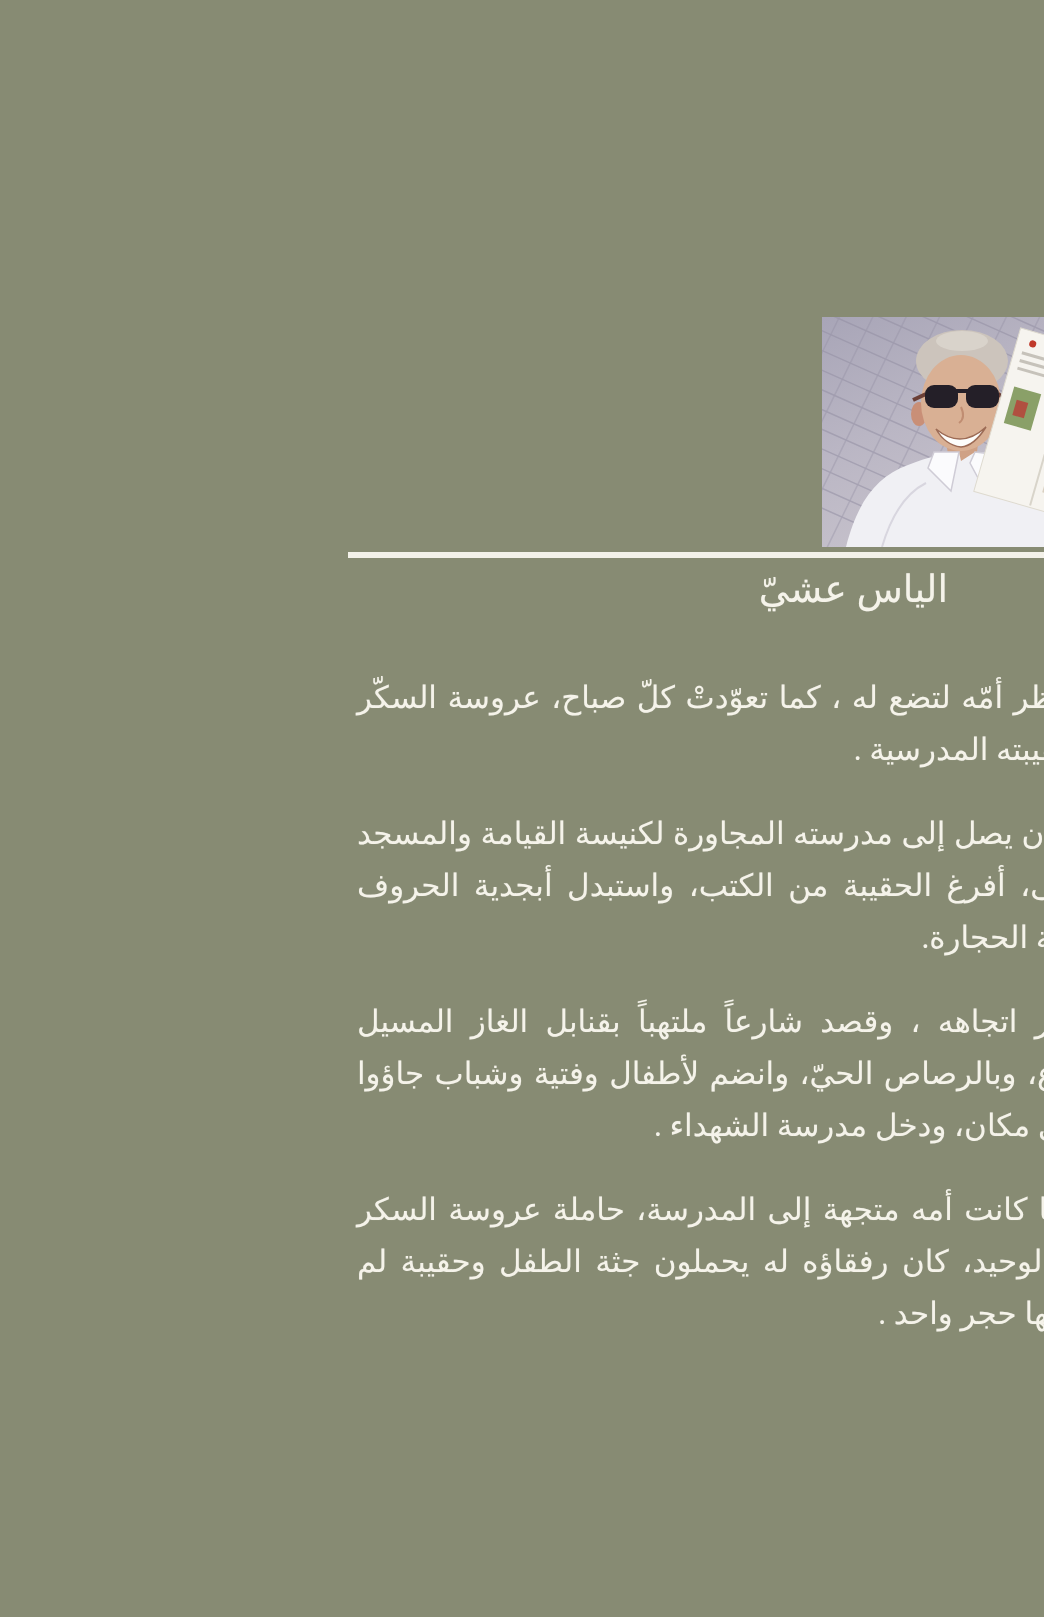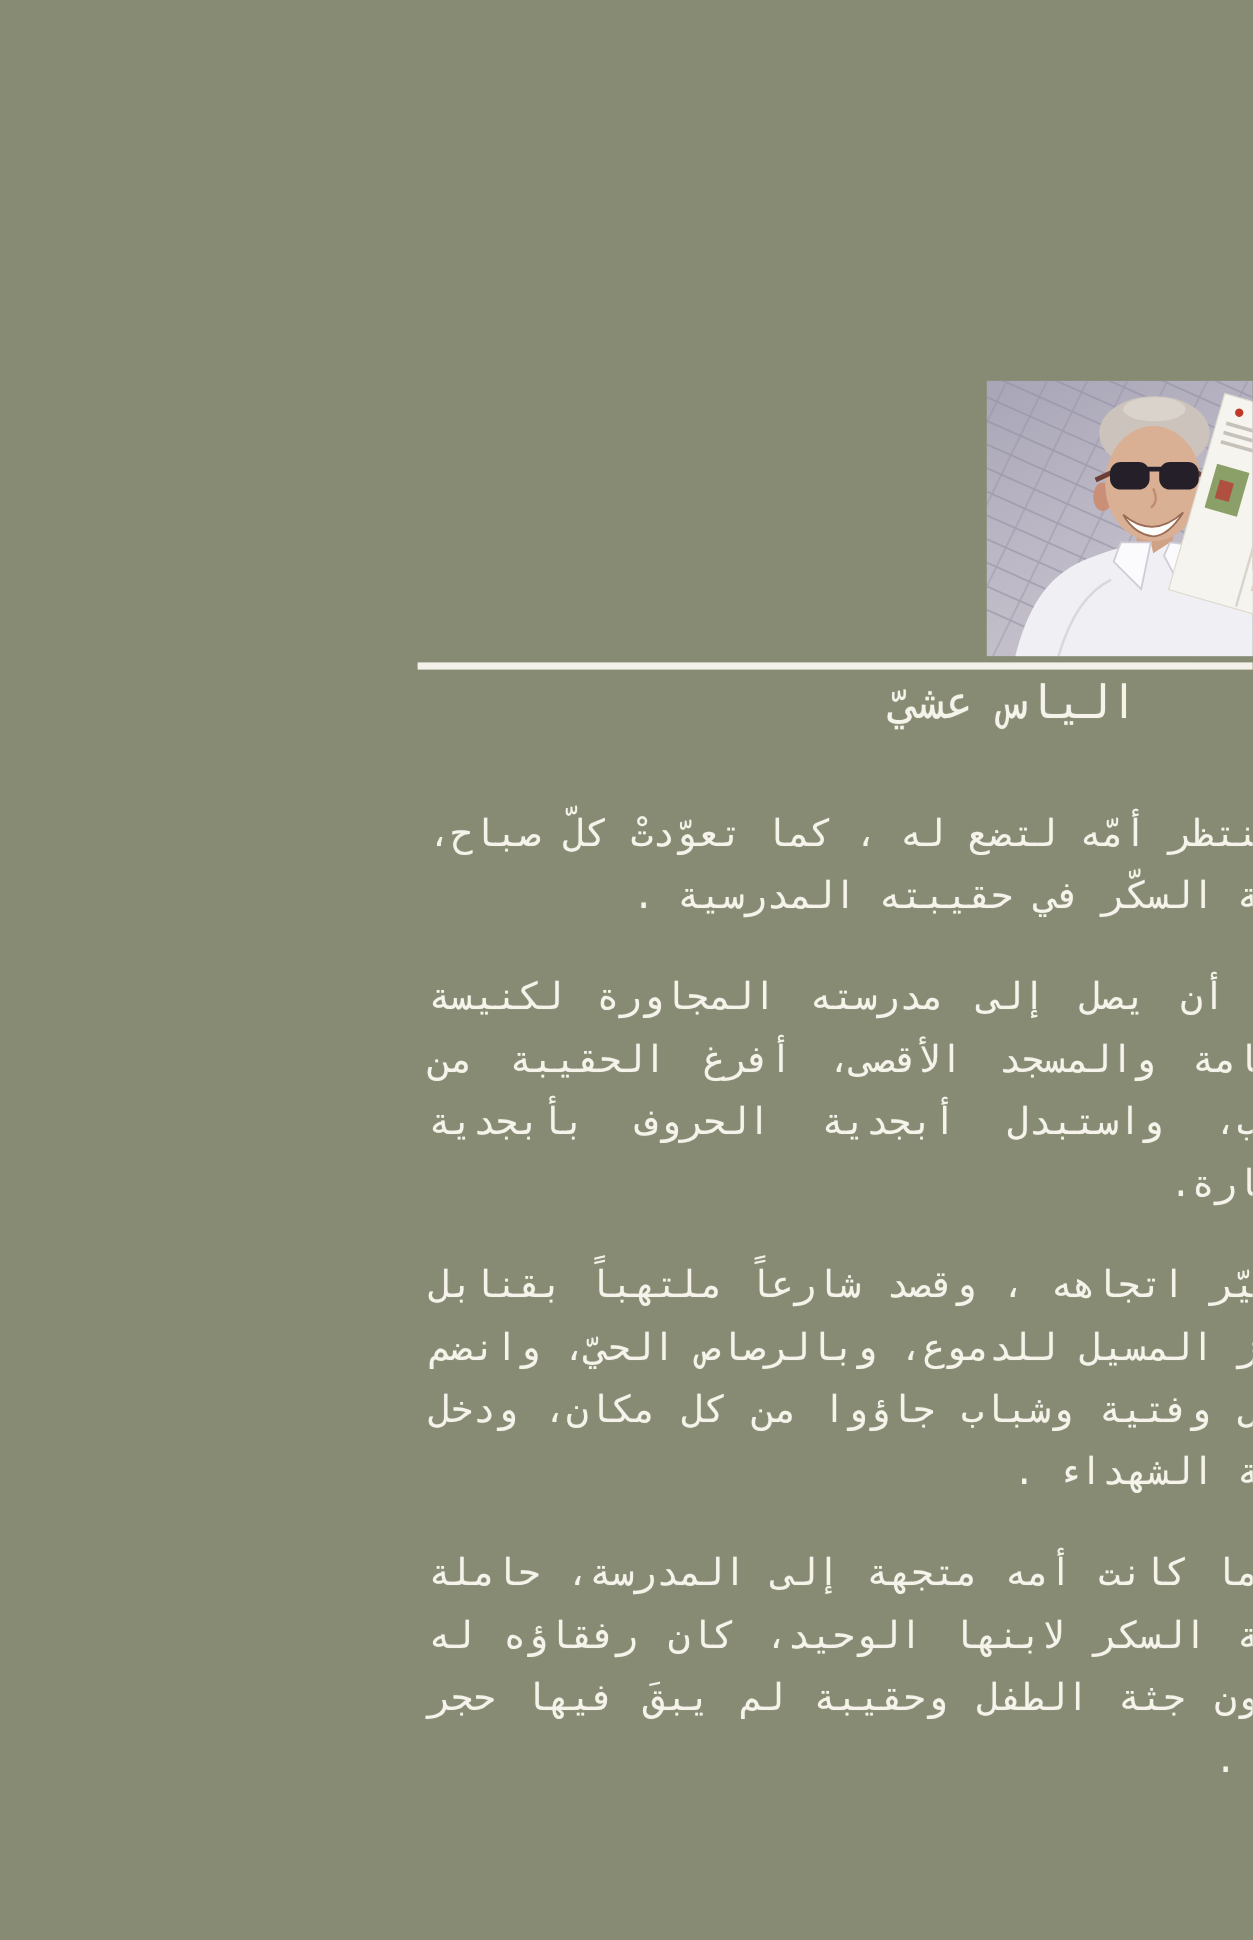--- a/index.html
+++ b/index.html
@@ -6,21 +6,21 @@
     margin: 0;
     padding: 0;
     background: #878b73;
   }
   .cover {
     position: relative;
     width: 864px;
     height: 1617px;
     background: #878b73;
     overflow: hidden;
-    font-family: Liberation Mono, monospace;
+    font-family: Liberation Serif, serif;
   }
   .vrule {
     position: absolute;
     left: 952px;
     top: 178px;
     width: 6px;
     height: 1217px;
     background: #f3f1e9;
   }
   .hrule {

